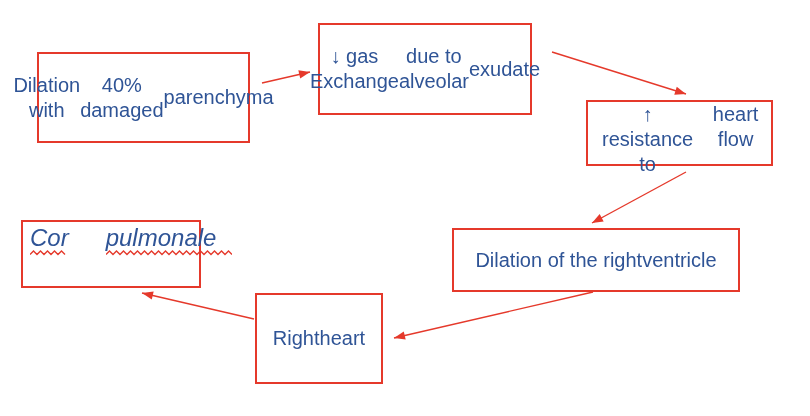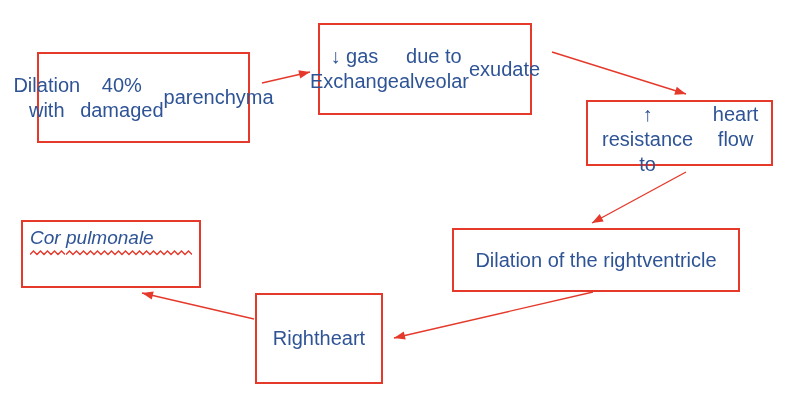--- a/index.html
+++ b/index.html
@@ -27,21 +27,21 @@
     flex-direction:row;
     justify-content:center;
     align-items:center;
     text-align:center;
   }
   .n1{left:37px;top:52px;width:213px;height:91px;}
   .n2{left:318px;top:23px;width:214px;height:92px;}
   .n3{left:586px;top:100px;width:187px;height:66px;align-items:flex-start;text-align:center;padding-left:7px;}
   .n4{left:452px;top:228px;width:288px;height:64px;}
   .n5{left:255px;top:293px;width:128px;height:91px;}
-  .n6{left:21px;top:220px;width:180px;height:68px;align-items:flex-start;text-align:left;padding:4px 0 0 7px;justify-content:flex-start;font-style:italic;font-size:19px;line-height:24px;}
+  .n6{left:21px;top:220px;width:180px;height:68px;align-items:flex-start;text-align:left;padding:4px 0 0 7px;justify-content:flex-start;font-style:italic;font-size:24px;line-height:24px;gap:37px;}
   .squig-line{display:flex;flex-direction:column;align-items:flex-start;}
   .zigzag{display:block;margin-top:0px;}
   .zigzag polyline{fill:none;stroke:var(--red);stroke-width:1.4;}
   .arrow-layer{
     position:absolute;left:0;top:0;width:810px;height:416px;
     pointer-events:none;
   }
   .arrow-layer line{stroke:var(--red);stroke-width:1.4;}
   .arrow-layer polygon{fill:var(--red);}
 </style>

